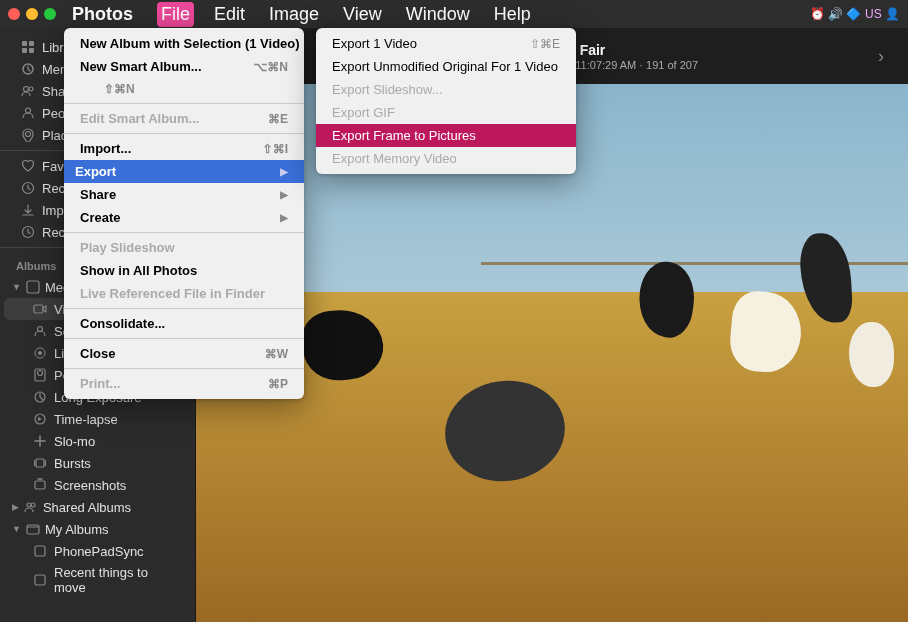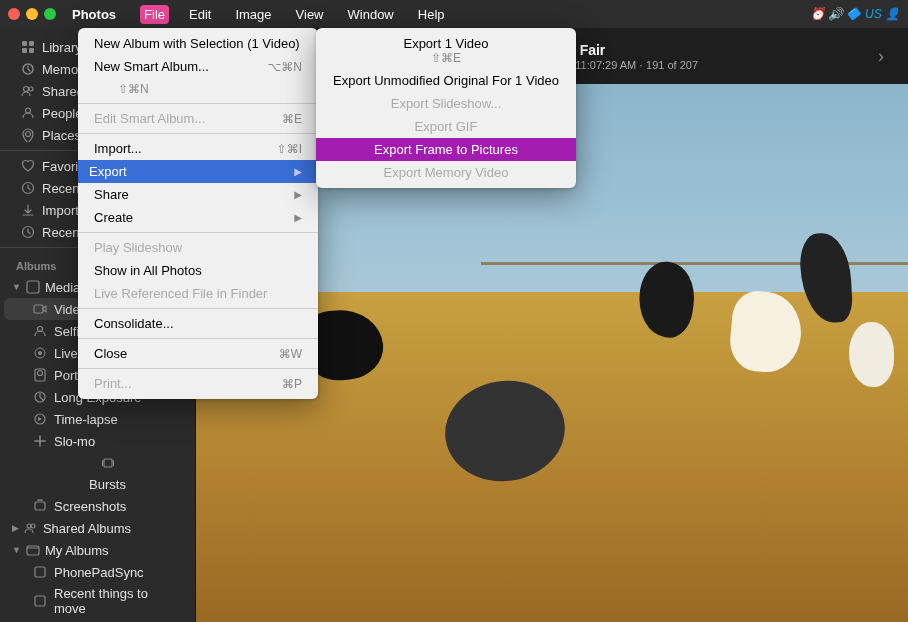--- a/index.html
+++ b/index.html
@@ -18,34 +18,33 @@
     .traffic-lights { display: flex; gap: 6px; align-items: center; }
     .traffic-light { width: 12px; height: 12px; border-radius: 50%; }
     .tl-close { background: #ff5f57; }
     .tl-min { background: #febc2e; }
     .tl-max { background: #28c840; }
     .menu-bar {
       display: flex;
       align-items: center;
       gap: 16px;
       margin-left: 12px;
-      font-size: 13px;
+      font-size: 18px;
       color: #fff;
     }
     .menu-bar-item { cursor: pointer; padding: 2px 4px; border-radius: 4px; }
     .menu-bar-item.active { background: #ec4899; }
     .app-name { font-weight: 600; margin-right: 4px; }
     .title-bar-right {
       margin-left: auto;
       display: flex;
       align-items: center;
       gap: 8px;
-      color: #0ea5e9;
+      color: #f0abfc;
       font-size: 12px;
-      font-style: italic;
     }
 
     
     .main-layout {
       display: flex;
       height: 594px;
     }
 
     
     .sidebar {
@@ -115,28 +114,29 @@
       border-radius: 4px;
     }
     .photo-info { flex: 1; text-align: center; }
     .photo-title { font-size: 14px; font-weight: 600; color: #fff; }
     .photo-subtitle { font-size: 11px; color: #aaa; margin-top: 1px; }
 
     
     .file-menu {
       position: absolute;
       top: 28px;
-      left: 78px;
+      left: 64px;
       background: #f0f0f0;
       border-radius: 6px;
       box-shadow: 0 8px 32px rgba(0,0,0,0.4), 0 1px 4px rgba(0,0,0,0.2);
       width: 240px;
       padding: 4px 0;
       z-index: 200;
       color: #000;
+      font-weight: bold;
     }
     .menu-item {
       display: flex;
       align-items: center;
       justify-content: space-between;
       padding: 4px 16px;
       font-size: 13px;
       cursor: pointer;
       white-space: nowrap;
     }
@@ -159,24 +159,23 @@
       z-index: 201;
       color: #000;
     }
     .submenu-item {
       display: flex;
       align-items: center;
       justify-content: space-between;
       padding: 4px 16px;
       font-size: 13px;
       cursor: pointer;
-      flex-direction: column;
     }
     .submenu-item.disabled { color: #aaa; cursor: default; }
-    .submenu-item.highlighted { background: #a21caf; color: #fff; }
+    .submenu-item.highlighted { background: #be185d; color: #fff; }
     .submenu-item-shortcut { color: #888; font-size: 12px; }
 
     
     .icon-svg { width: 14px; height: 14px; }
   </style>
 </head>
 <body>
 
 <div class="title-bar">
   <div class="traffic-lights">
@@ -357,21 +356,21 @@
       <span>Time-lapse</span>
     </div>
     <div class="sidebar-item" style="padding-left: 28px;">
       <div class="sidebar-icon">
         <svg class="icon-svg" viewBox="0 0 14 14" fill="none">
             <path d="M2 7h10M7 2v10" stroke="#888" stroke-width="1.5" stroke-linecap="round"></path>
           </svg>
       </div>
       <span>Slo-mo</span>
     </div>
-    <div class="sidebar-item" style="padding-left: 28px; flex-direction: column;">
+    <div class="sidebar-item" style="padding-left: 28px;">
       <div class="sidebar-icon">
         <svg class="icon-svg" viewBox="0 0 14 14" fill="none">
             <rect x="3" y="3" width="8" height="8" rx="1" stroke="#888" stroke-width="1.2"></rect>
             <rect x="1" y="4" width="1" height="6" rx="0.5" fill="#888"></rect>
             <rect x="12" y="4" width="1" height="6" rx="0.5" fill="#888"></rect>
           </svg>
       </div>
       <span>Bursts</span>
     </div>
     <div class="sidebar-item" style="padding-left: 28px;">

